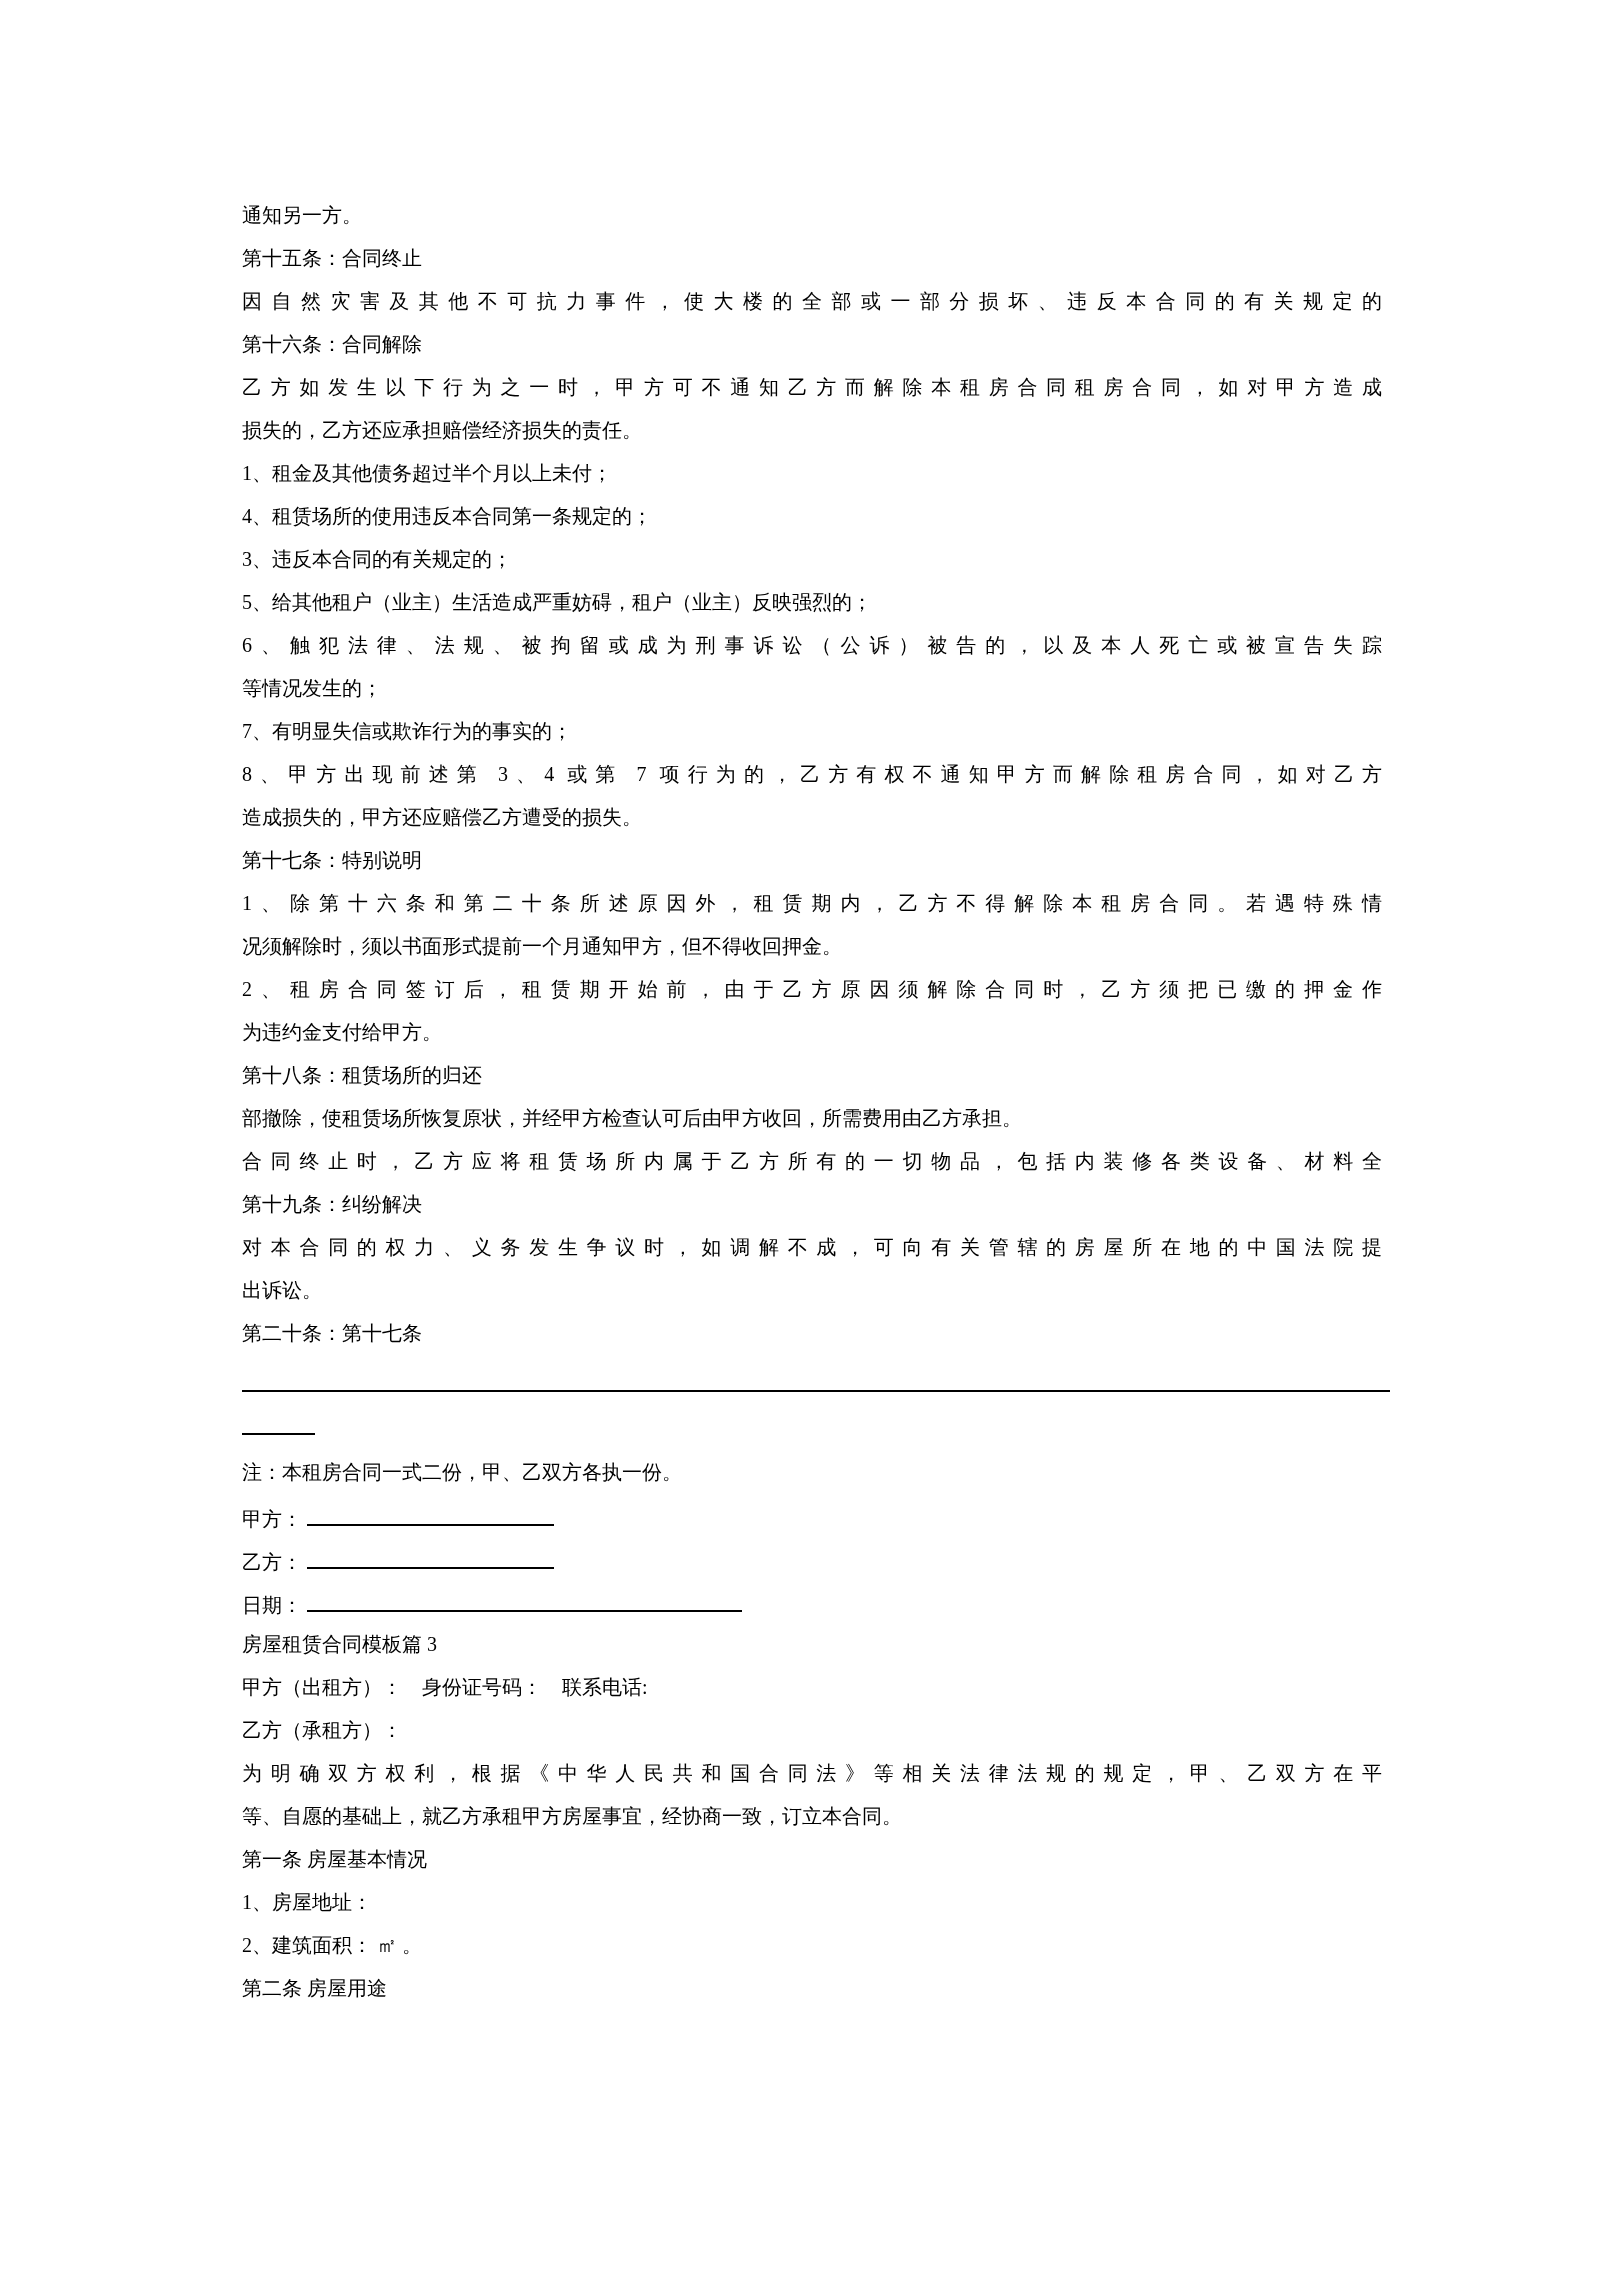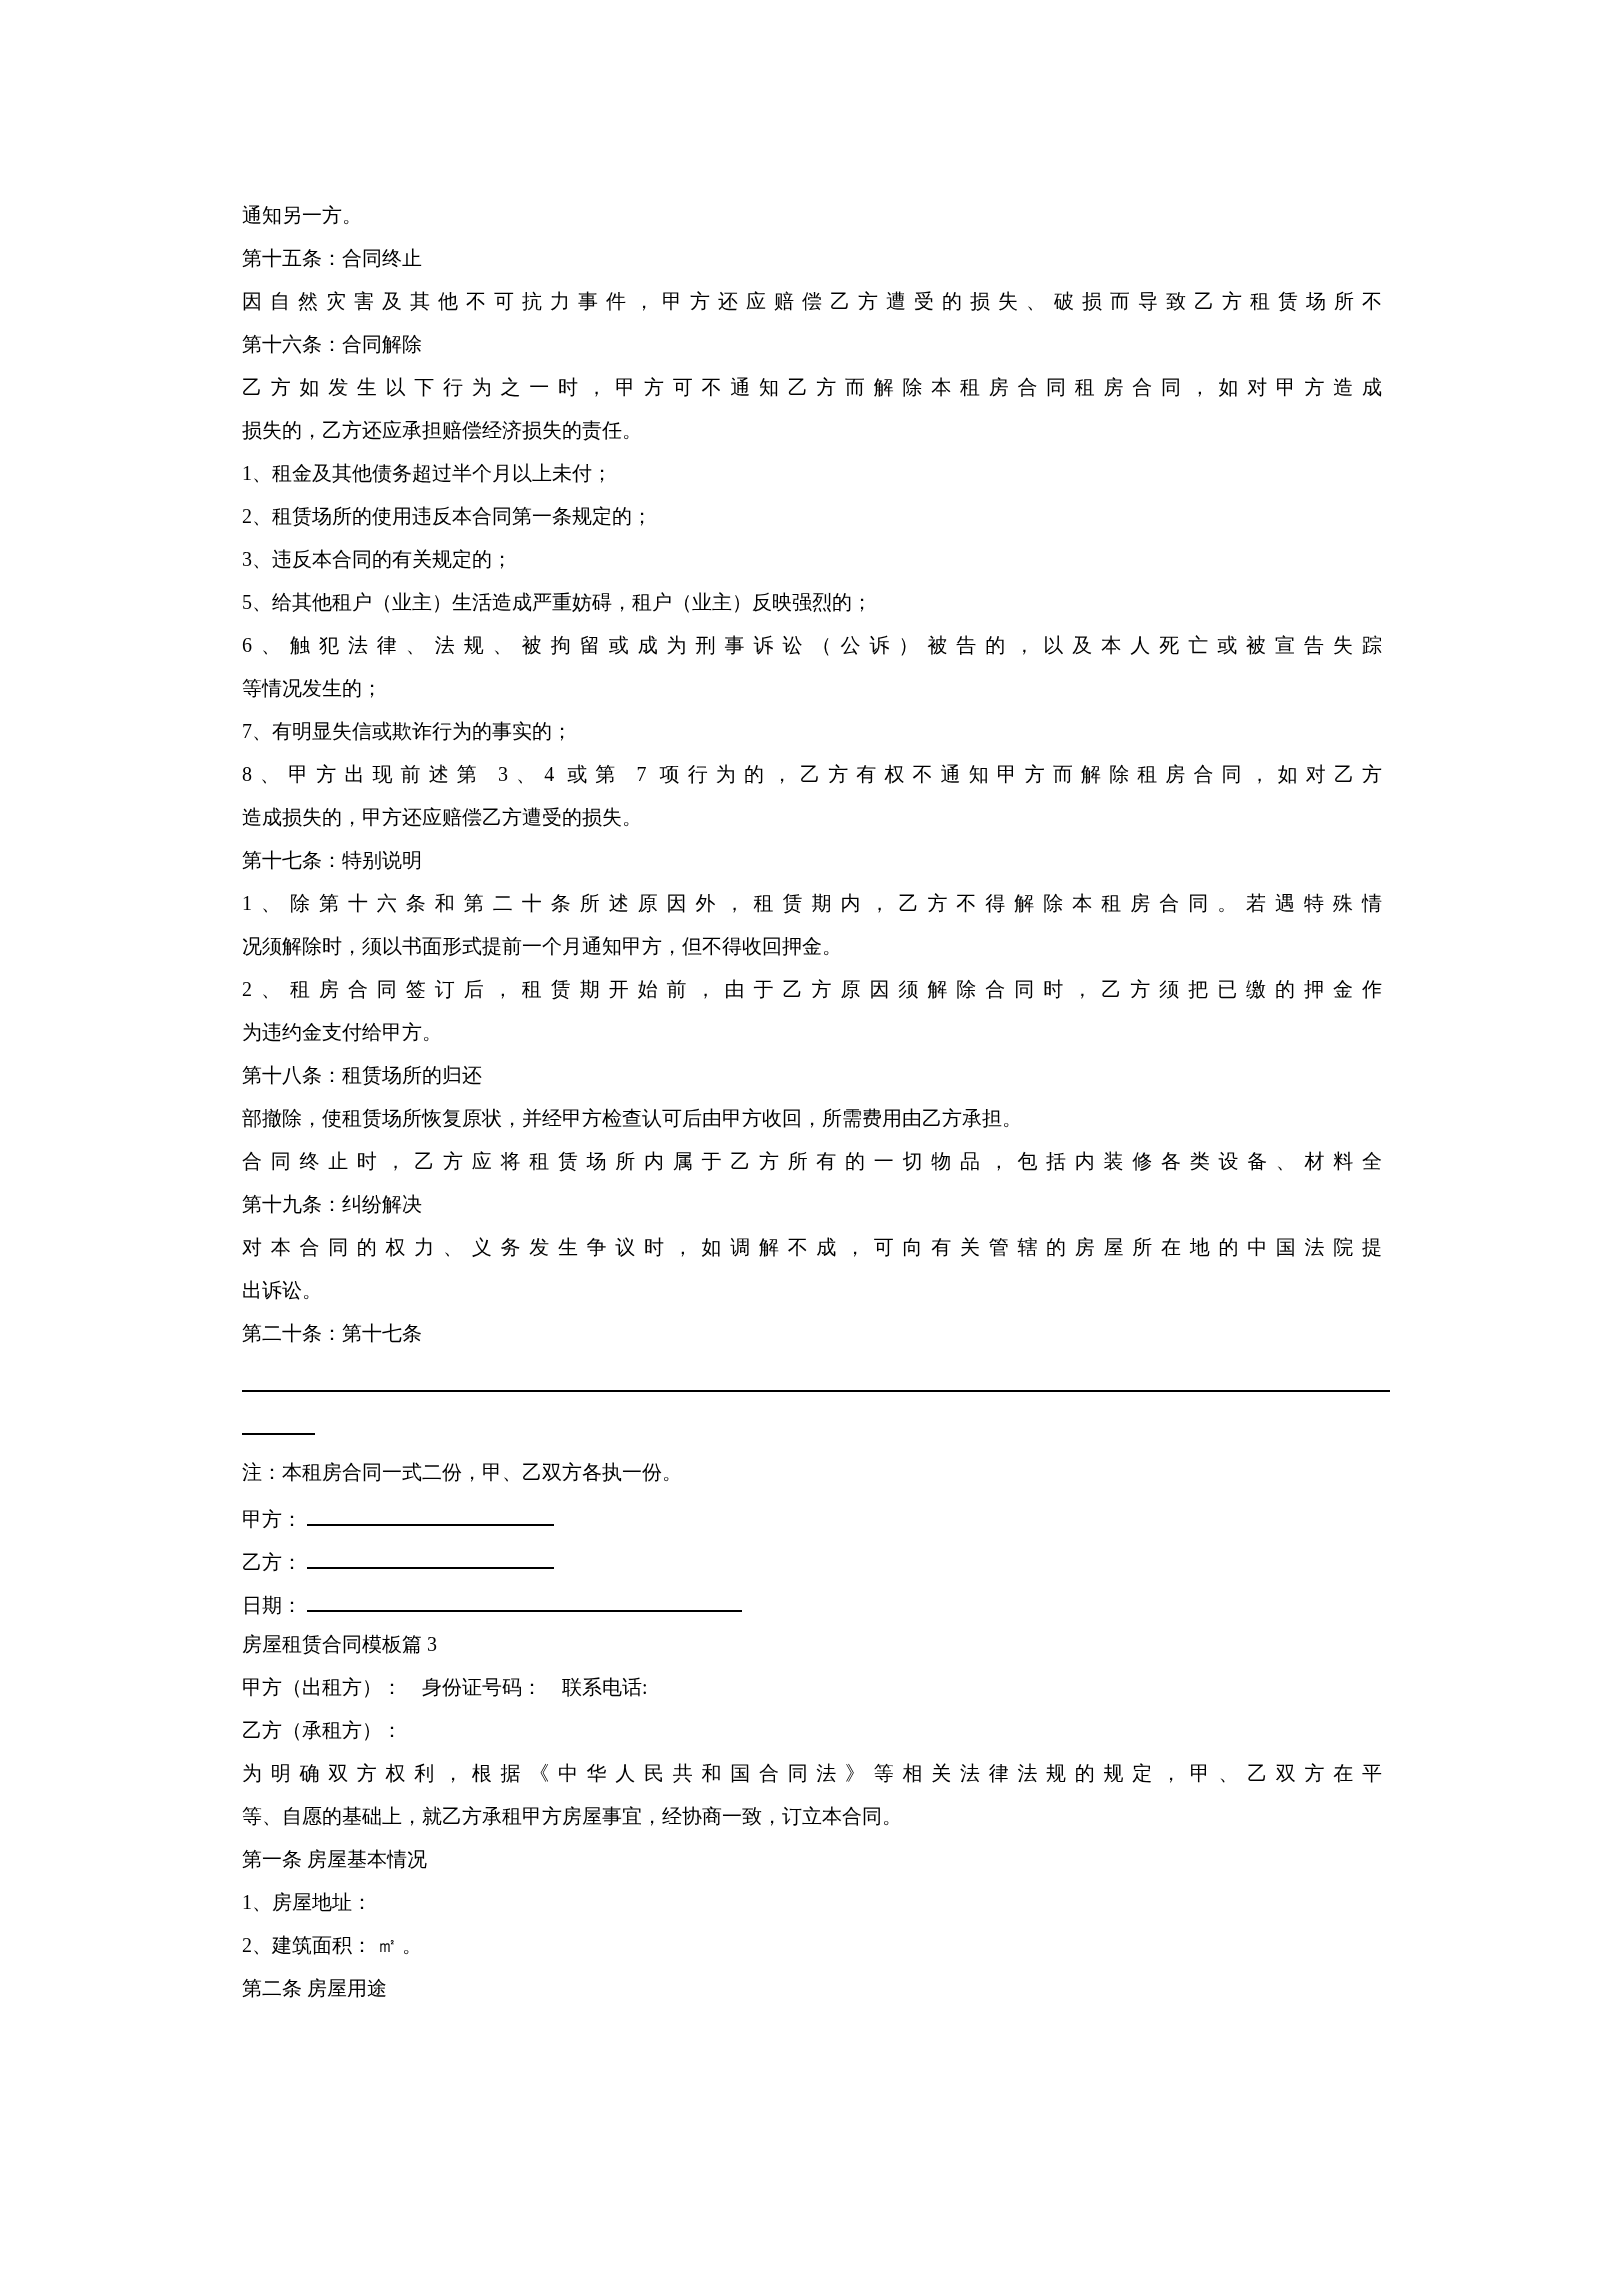--- a/index.html
+++ b/index.html
@@ -49,26 +49,26 @@
   }
   .w378 { width: 247px; }
   .w665 { width: 435px; }
 </style>
 </head>
 <body>
 
 <div class="doc">
   <div class="line">通知另一方。</div>
   <div class="line">第十五条：合同终止</div>
-  <div class="line j">因自然灾害及其他不可抗力事件，甲方还应赔偿乙方遭受的损失、破损而导致乙方租赁场所不</div>
+  <div class="line j">因自然灾害及其他不可抗力事件，使大楼的全部或一部分损坏、违反本合同的有关规定的</div>
   <div class="line">第十六条：合同解除</div>
   <div class="line j">乙方如发生以下行为之一时，甲方可不通知乙方而解除本租房合同租房合同，如对甲方造成</div>
   <div class="line">损失的，乙方还应承担赔偿经济损失的责任。</div>
   <div class="line">1、租金及其他债务超过半个月以上未付；</div>
-  <div class="line">2、租赁场所的使用违反本合同第一条规定的；</div>
+  <div class="line">4、租赁场所的使用违反本合同第一条规定的；</div>
   <div class="line">3、违反本合同的有关规定的；</div>
   <div class="line">5、给其他租户（业主）生活造成严重妨碍，租户（业主）反映强烈的；</div>
   <div class="line j">6、触犯法律、法规、被拘留或成为刑事诉讼（公诉）被告的，以及本人死亡或被宣告失踪</div>
   <div class="line">等情况发生的；</div>
   <div class="line">7、有明显失信或欺诈行为的事实的；</div>
   <div class="line j">8、甲方出现前述第 3、4 或第 7 项行为的，乙方有权不通知甲方而解除租房合同，如对乙方</div>
   <div class="line">造成损失的，甲方还应赔偿乙方遭受的损失。</div>
   <div class="line">第十七条：特别说明</div>
   <div class="line j">1、除第十六条和第二十条所述原因外，租赁期内，乙方不得解除本租房合同。若遇特殊情</div>
   <div class="line">况须解除时，须以书面形式提前一个月通知甲方，但不得收回押金。</div>

